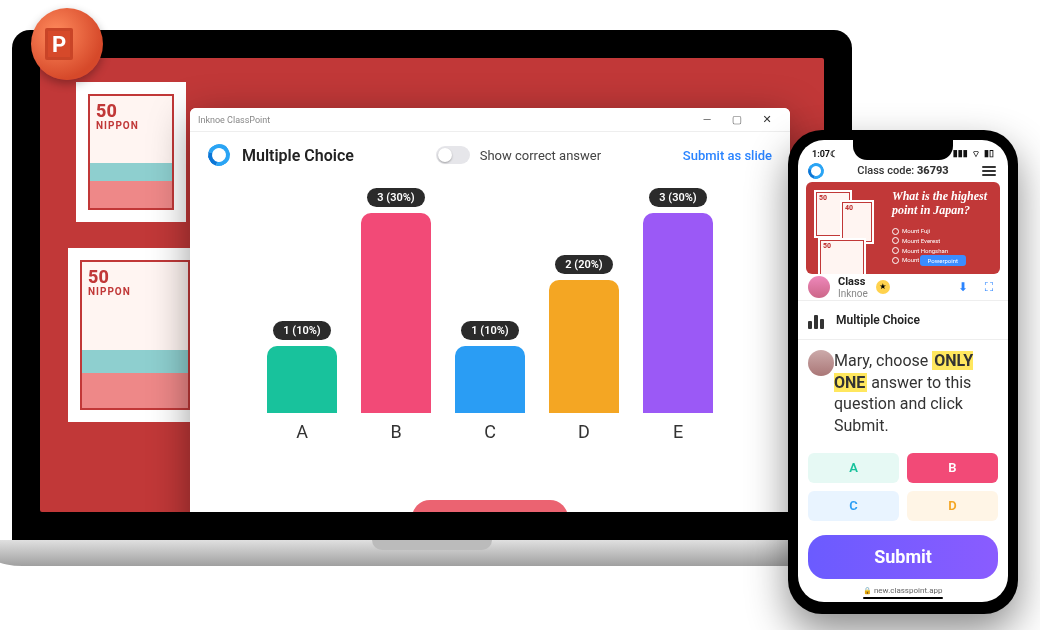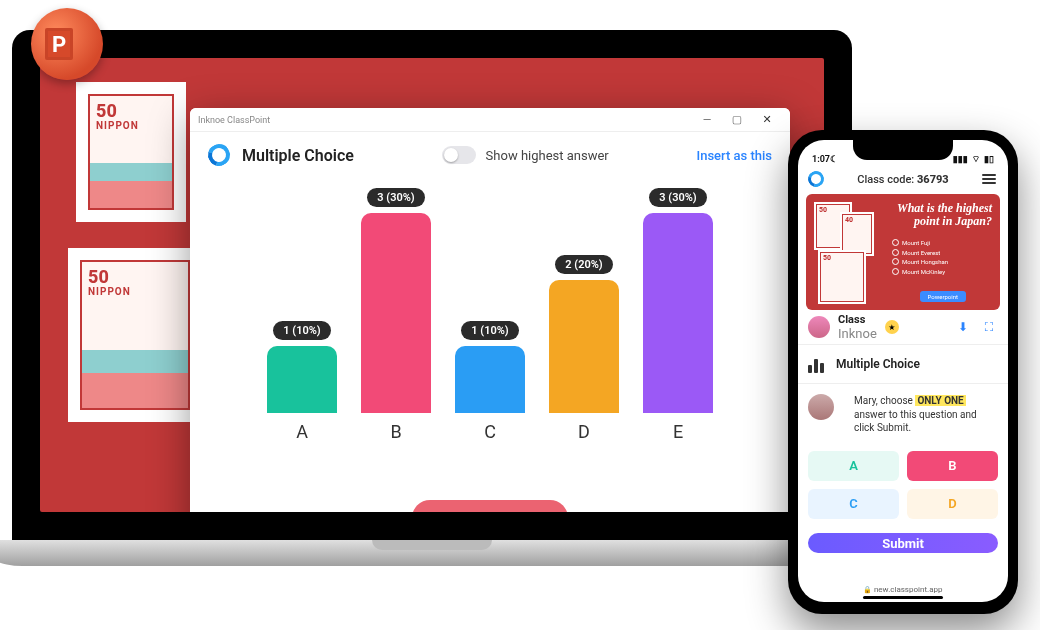--- a/index.html
+++ b/index.html
@@ -69,55 +69,55 @@
   .phead .menu{width:16px;text-align:center}
   .phead .menu span{display:block;width:14px;height:2px;background:#333;margin:2px 0;border-radius:1px}
 
   .pslide{height:116px;margin:0 8px;border-radius:6px;background:#c13838;position:relative;overflow:hidden}
   .pslide .mini-stamp{position:absolute;background:#fff;padding:2px}
   .pslide .mini-stamp .mi{background:#fff5f2;width:100%;height:100%;border:1px solid #c13838;position:relative}
   .pslide .mini-stamp .mv{position:absolute;left:2px;top:1px;font-size:7px;font-weight:800;color:#c13838}
   .ms1{left:8px;top:8px;width:38px;height:48px}
   .ms2{left:34px;top:18px;width:34px;height:44px}
   .ms3{left:12px;top:56px;width:48px;height:54px}
-  .pslide .q{position:absolute;right:8px;top:8px;width:100px;color:#fff;font-family:Georgia,serif;font-weight:800;font-style:italic;font-size:12px;line-height:1.1;text-align:right}
+  .pslide .q{position:absolute;right:8px;top:8px;width:100px;color:#fff;font-family:Georgia,serif;font-weight:800;font-style:italic;font-size:12px;line-height:1.1;text-align:left}
   .pslide .opts{position:absolute;right:8px;top:44px;width:100px}
   .pslide .opts div{color:#fff;font-size:6px;line-height:1.6;display:flex;align-items:center;gap:3px}
   .pslide .opts .o:before{content:"";width:5px;height:5px;border:1px solid #fff;border-radius:50%;display:inline-block}
   .pslide .play{position:absolute;right:34px;bottom:8px;background:#3b8cff;color:#fff;font-size:6px;padding:2px 8px;border-radius:3px}
 
   .prow{height:34px;display:flex;align-items:center;padding:0 10px;gap:8px;font-size:10px}
   .avatar{width:22px;height:22px;border-radius:50%;background:linear-gradient(#e8b,#c68);flex-shrink:0}
   .prow .name{font-weight:700;color:#222;font-size:11px}
-  .prow .sub{font-size:13px;color:#888}
+  .prow .sub{font-size:10px;color:#888}
   .badge-crown{width:14px;height:14px;border-radius:50%;background:#ffd24d;display:flex;align-items:center;justify-content:center;font-size:8px}
   .prow .spacer{flex:1}
   .iconbtn{width:18px;text-align:center;color:#2a84ff;font-size:12px}
 
   .psection{display:flex;align-items:center;gap:10px;padding:10px;border-top:1px solid #eee;border-bottom:1px solid #eee}
   .psection .sicon{width:18px;height:18px;display:flex;align-items:flex-end;gap:2px}
   .psection .sicon i{width:4px;background:#333;display:inline-block;border-radius:1px}
   .psection .sicon i:nth-child(1){height:8px}
   .psection .sicon i:nth-child(2){height:14px}
   .psection .sicon i:nth-child(3){height:10px}
   .psection span{font-size:12px;font-weight:600;color:#222}
 
-  .pinstr{display:flex;gap:20px;padding:10px;font-size:10px;line-height:1.35;color:#333}
+  .pinstr{display:flex;gap:0;padding:10px;font-size:16px;line-height:1.35;color:#333}
   .pinstr .hl{background:#ffe75e;padding:0 2px;font-weight:700}
   .avatar2{width:26px;height:26px;border-radius:50%;background:linear-gradient(#caa,#a77);flex-shrink:0}
 
   .optgrid{display:grid;grid-template-columns:1fr 1fr;gap:8px;padding:6px 10px}
   .opt{height:30px;border-radius:6px;display:flex;align-items:center;justify-content:center;font-size:13px;font-weight:600}
   .opt.A{background:#e6f9f4;color:#18c29c}
   .opt.B{background:#f24a77;color:#fff}
   .opt.C{background:#e9f4ff;color:#2a9df4}
   .opt.D{background:#fff5e6;color:#f4a623}
 
   .submit-row{padding:8px 10px 4px}
-  .submit{width:100%;height:20px;border:none;border-radius:18px;background:linear-gradient(90deg,#6b5bff,#8a5cff);color:#fff;font-weight:700;font-size:13px}
+  .submit{width:100%;height:44px;border:none;border-radius:18px;background:linear-gradient(90deg,#6b5bff,#8a5cff);color:#fff;font-weight:700;font-size:18px}
 
   .purl{font-size:8px;color:#666;text-align:center;padding:3px 0 2px}
   .purl:before{content:"🔒 ";font-size:7px}
   .homebar{width:80px;height:3px;background:#000;border-radius:2px;margin:0 auto 3px}
 </style>
 </head>
 <body>
 
 <div class="pp-badge">
   <div class="p">P</div>
@@ -151,23 +151,23 @@
           <span class="winbtn">▢</span>
           <span class="winbtn x">✕</span>
         </div>
         <div class="modal-header">
           <div class="cp-logo"></div>
           <h2>Multiple Choice</h2>
           <div class="hcenter">
             <div class="toggle">
                 <div class="knob"></div>
               </div>
-            <span>Show highest answer</span>
-          </div>
-          <a class="insert">Insert as this</a>
+            <span>Show correct answer</span>
+          </div>
+          <a class="insert">Submit as slide</a>
         </div>
 
         <div class="chart-area">
           <div class="chart" id="chart">
               <div class="bar-col">
                 <div class="bar-badge">1 (10%)</div>
                 <div class="bar-body" style="height:67px;background:#18c29c"></div>
                 <div class="bar-label">A</div>
               </div>
               <div class="bar-col">

